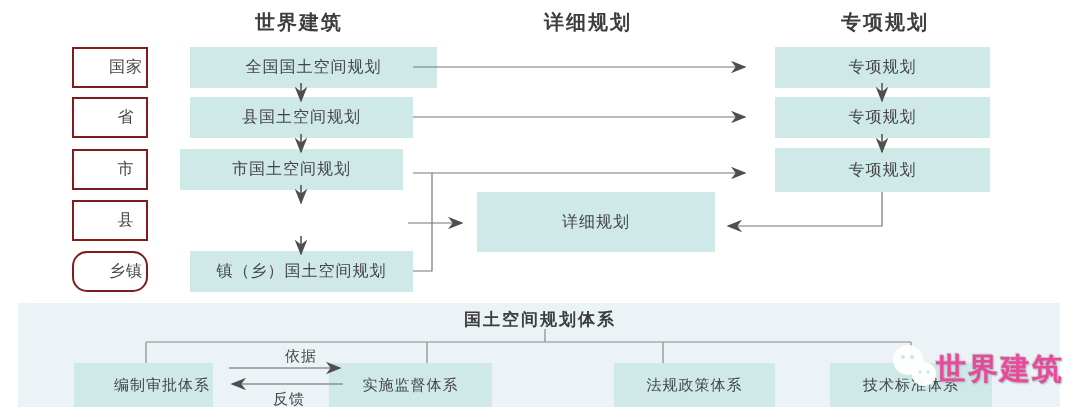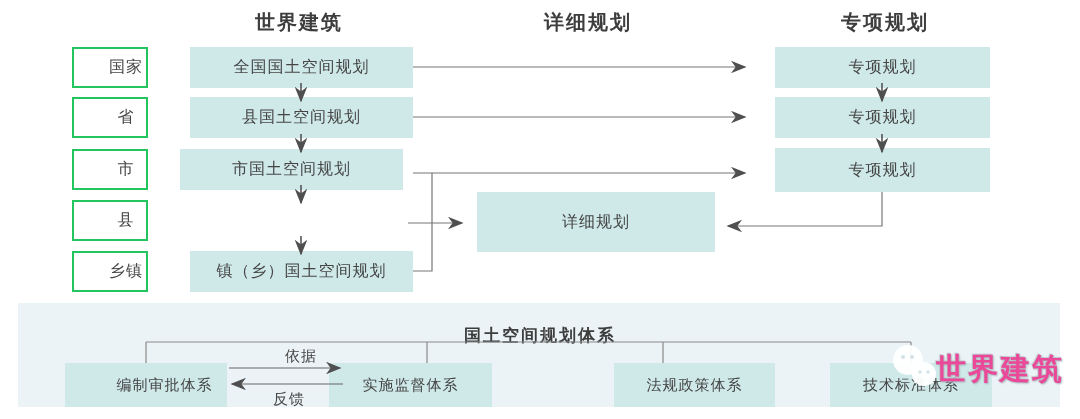--- a/index.html
+++ b/index.html
@@ -11,34 +11,34 @@
   .abs{position:absolute;box-sizing:border-box;}
   .hdr{
     font-size:20px;font-weight:bold;color:#3d3d3d;letter-spacing:2px;
     transform:translateX(-50%);white-space:nowrap;top:9px;
   }
   .tealbox{
     background:#cfe9e9;display:flex;align-items:center;justify-content:center;
     font-size:16px;letter-spacing:1px;color:#454545;white-space:nowrap;
   }
   .labelbox{
-    background:#ffffff;border:2px solid #22c55e;display:flex;align-items:center;
+    background:#ffffff;border:2px solid #7f1d1d;display:flex;align-items:center;
     justify-content:center;font-size:16px;letter-spacing:1px;color:#454545;padding-left:32px;
   }
   .detailbox{
     background:#cfe9e9;display:flex;flex-direction:column;align-items:center;
     justify-content:center;color:#454545;line-height:22px;font-size:16px;
     letter-spacing:1px;white-space:nowrap;
   }
   .panel{
     background:#ebf3f6;left:18px;top:303px;width:1042px;height:104px;
   }
   .panel-title{
     font-size:17px;font-weight:bold;color:#3d3d3d;letter-spacing:2px;
-    top:324px;left:540px;transform:translateX(-50%);white-space:nowrap;
+    top:308px;left:540px;transform:translateX(-50%);white-space:nowrap;
   }
   .sysbox{
     background:#cfe9e9;display:flex;align-items:center;justify-content:center;
     font-size:15px;letter-spacing:1px;color:#454545;top:363px;height:44px;
     white-space:nowrap;
   }
   .flowlabel{
     font-size:15px;color:#454545;letter-spacing:1px;transform:translateX(-50%);
     white-space:nowrap;
   }
@@ -55,39 +55,39 @@
 <div class="canvas">
 
   <div class="abs hdr" style="left:299px;">世界建筑</div>
   <div class="abs hdr" style="left:588px;">详细规划</div>
   <div class="abs hdr" style="left:885px;">专项规划</div>
 
   <div class="abs labelbox" style="left:72px;top:47px;width:76px;height:41px;">国家</div>
   <div class="abs labelbox" style="left:72px;top:97px;width:76px;height:41px;">省</div>
   <div class="abs labelbox" style="left:72px;top:149px;width:76px;height:41px;">市</div>
   <div class="abs labelbox" style="left:72px;top:200px;width:76px;height:41px;">县</div>
-  <div class="abs labelbox" style="left:72px;top:251px;width:76px;height:41px;">乡镇</div>
+  <div class="abs labelbox" style="left:72px;top:251px;width:76px;height:41px;border-radius:15px;">乡镇</div>
 
-  <div class="abs tealbox" style="left:190px;top:47px;width:223px;height:41px;">全国国土空间规划</div>
+  <div class="abs tealbox" style="left:190px;top:47px;width:247px;height:41px;">全国国土空间规划</div>
   <div class="abs tealbox" style="left:190px;top:97px;width:223px;height:41px;">县国土空间规划</div>
   <div class="abs tealbox" style="left:180px;top:149px;width:223px;height:41px;">市国土空间规划</div>
   <div class="abs tealbox" style="left:190px;top:251px;width:223px;height:41px;">镇（乡）国土空间规划</div>
 
   <div class="abs tealbox" style="left:775px;top:47px;width:215px;height:41px;">专项规划</div>
   <div class="abs tealbox" style="left:775px;top:97px;width:215px;height:41px;">专项规划</div>
   <div class="abs tealbox" style="left:775px;top:148px;width:215px;height:44px;">专项规划</div>
 
   <div class="abs detailbox" style="left:477px;top:192px;width:238px;height:60px;">
     <span>详细规划</span>
   </div>
 
   <div class="abs panel"></div>
   <div class="abs panel-title">国土空间规划体系</div>
 
-  <div class="abs sysbox" style="left:65px;width:162px;padding-left:37px;">编制审批体系</div>
+  <div class="abs sysbox" style="left:74px;width:139px;padding-left:37px;">编制审批体系</div>
   <div class="abs sysbox" style="left:329px;width:163px;">实施监督体系</div>
   <div class="abs sysbox" style="left:614px;width:161px;">法规政策体系</div>
   <div class="abs sysbox" style="left:830px;width:162px;">技术标准体系</div>
 
   <div class="abs flowlabel" style="left:301px;top:347px;">依据</div>
   <div class="abs flowlabel" style="left:289px;top:390px;">反馈</div>
 
   <svg class="overlay" width="1080" height="419">
     <defs>
       <marker id="ah" viewBox="0 0 10 8" refX="9" refY="4" markerWidth="13" markerHeight="10.5" orient="auto">

